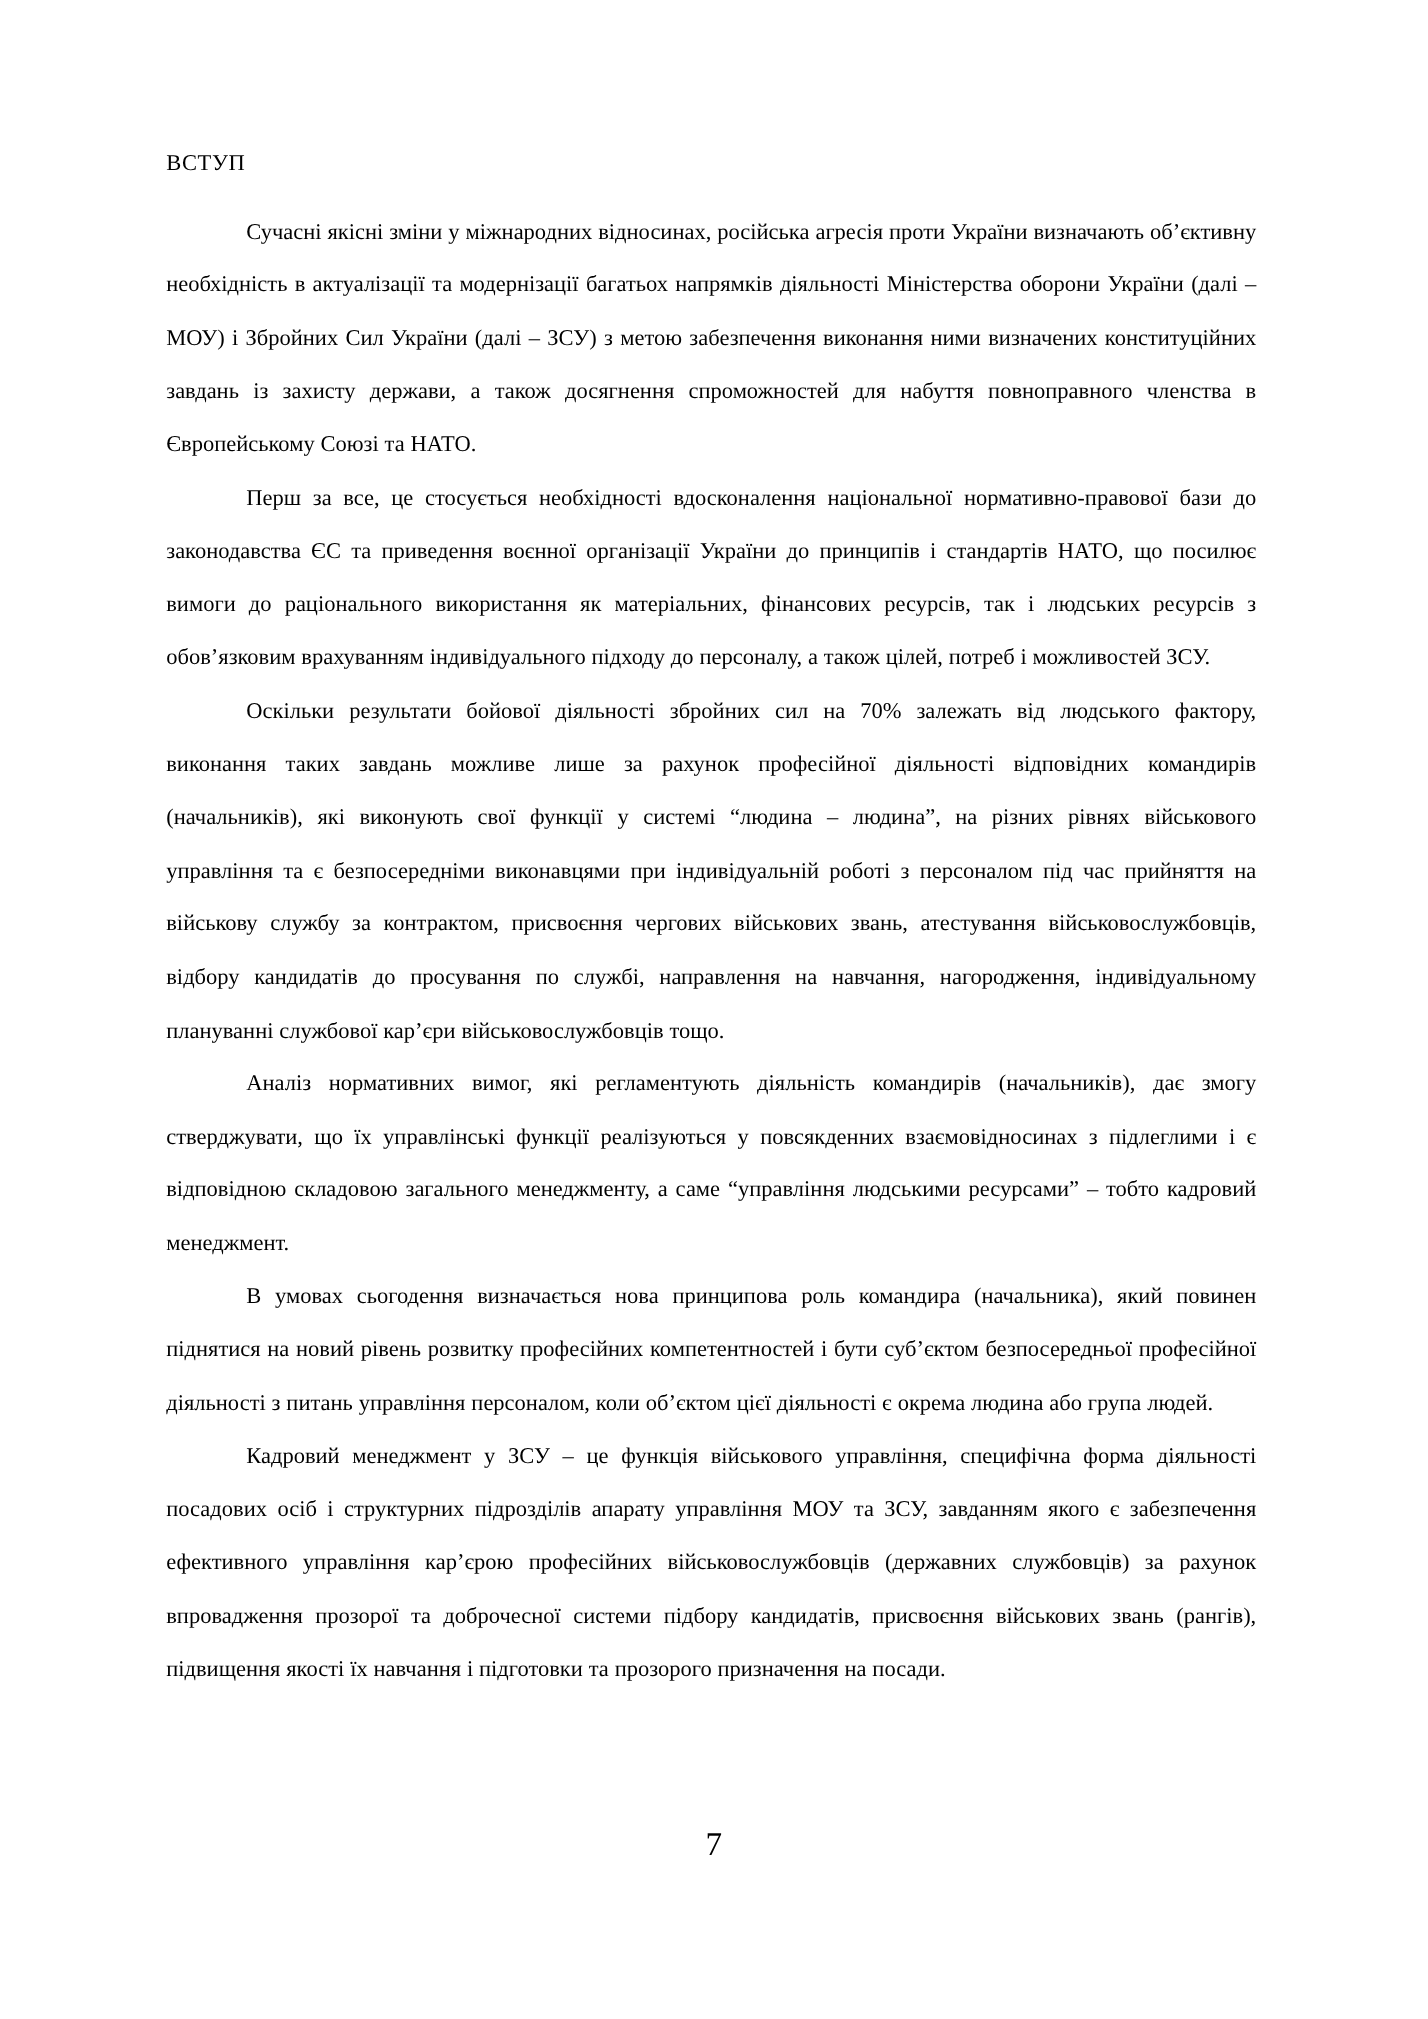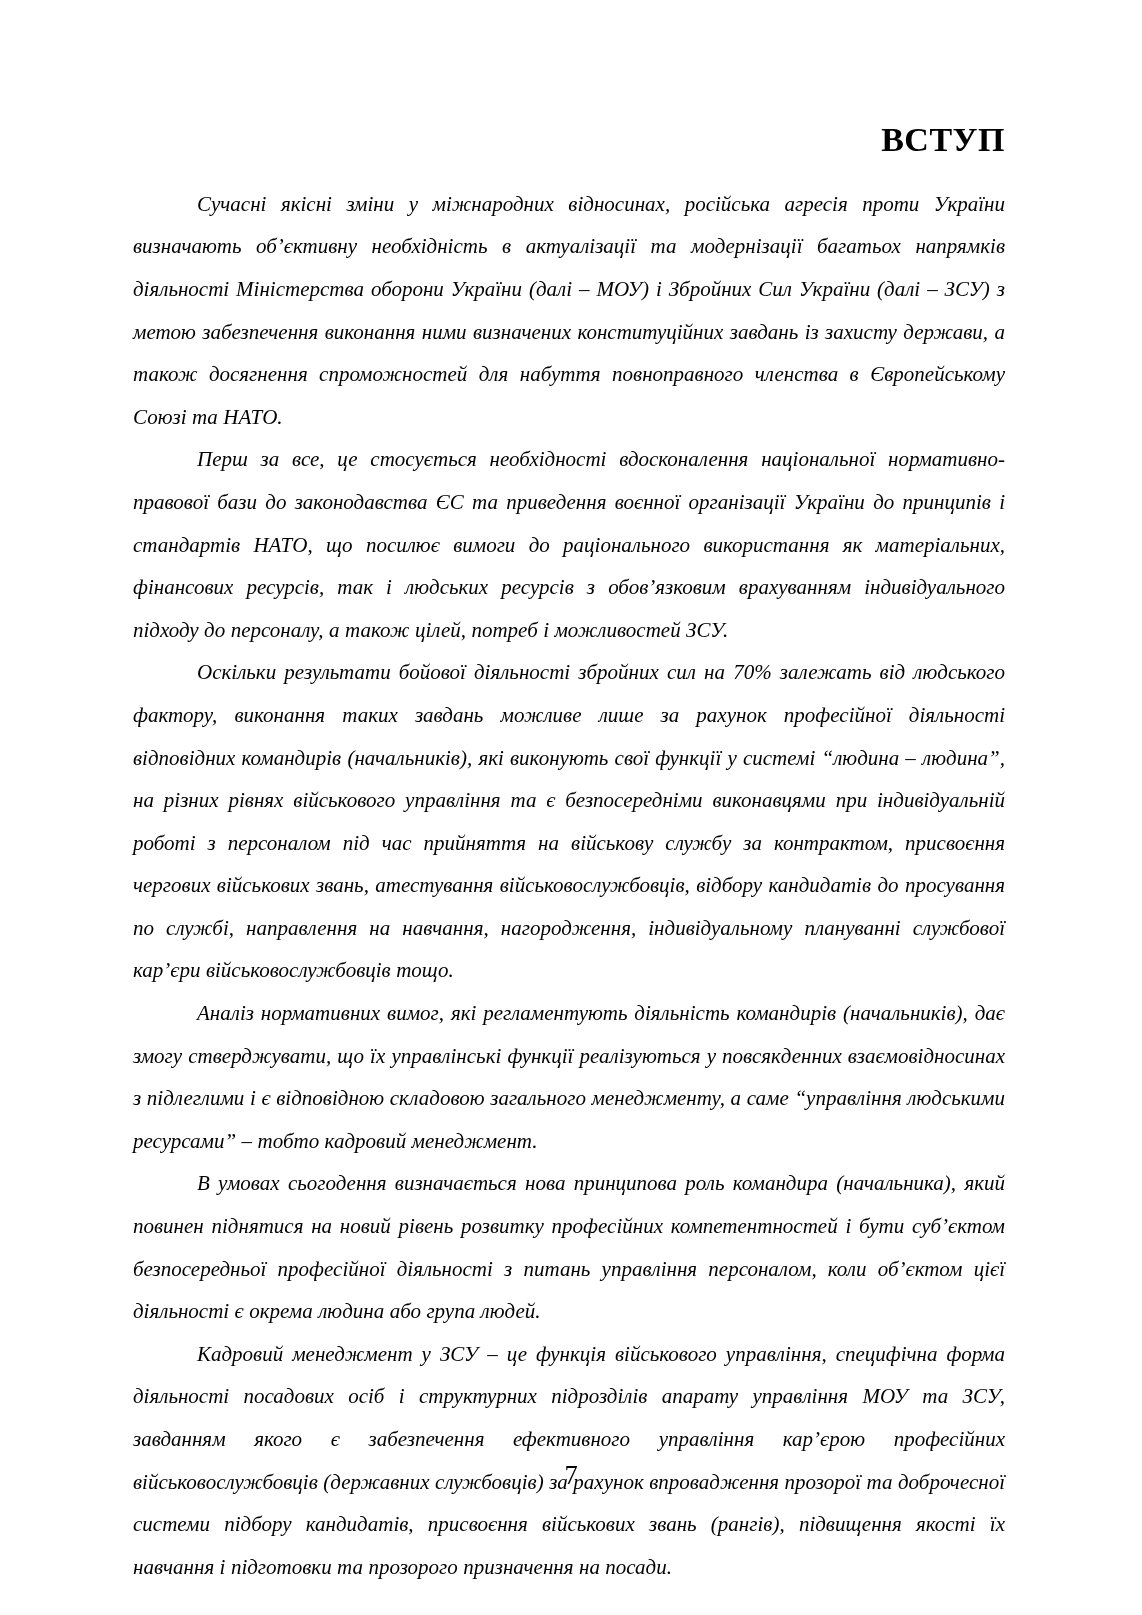--- a/index.html
+++ b/index.html
@@ -19,37 +19,36 @@
     box-sizing: border-box;
     overflow: hidden;
   }
   .content {
     position: absolute;
     left: 133px;
     top: 120px;
     width: 872px;
   }
   .doc-title {
-    font-size: 34px;
-    font-weight: bold;
-    text-align: right;
+    font-size: 18px;
+    font-weight: normal;
+    text-align: left;
     letter-spacing: 0.5px;
     margin: 0 0 22px 0;
     line-height: 1.2;
   }
   .body-text p {
     margin: 0;
-    font-size: 21px;
+    font-size: 18px;
     line-height: 42.6px;
     text-align: justify;
     text-indent: 64px;
     text-justify: inter-word;
     hyphens: none;
     word-spacing: 0.2px;
-    font-style: italic;
   }
   .page-number {
     position: absolute;
     left: 0;
     right: 0;
     top: 1462px;
     text-align: center;
     font-size: 26.5px;
     line-height: 1;
   }

